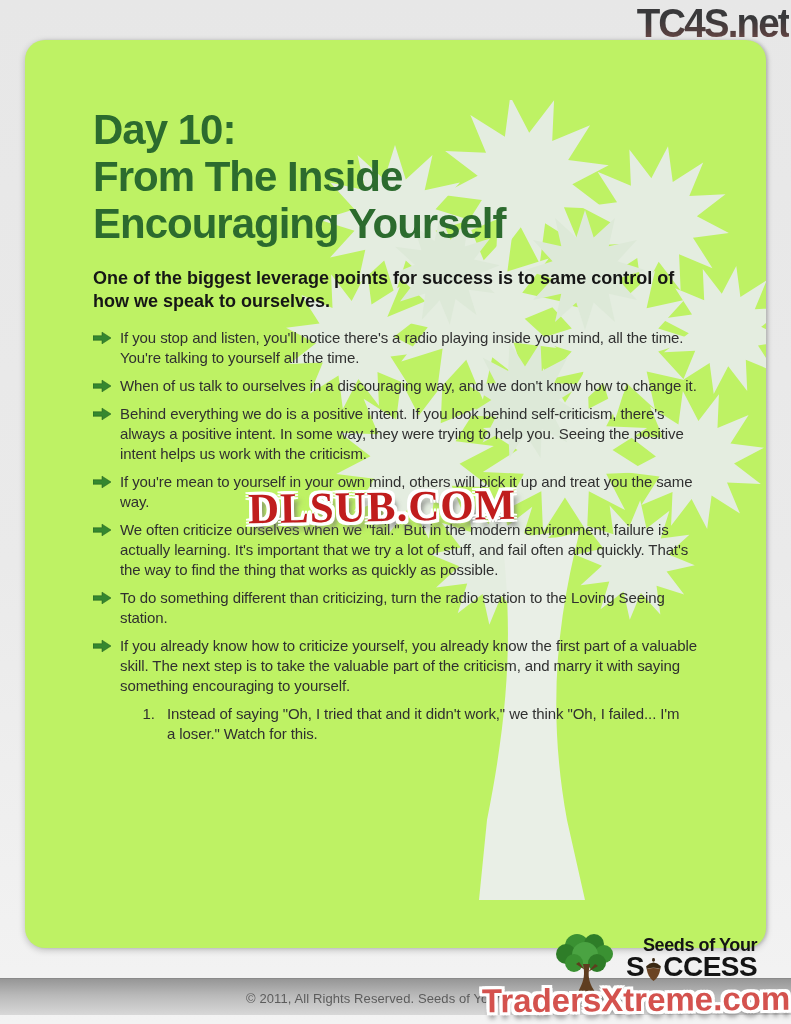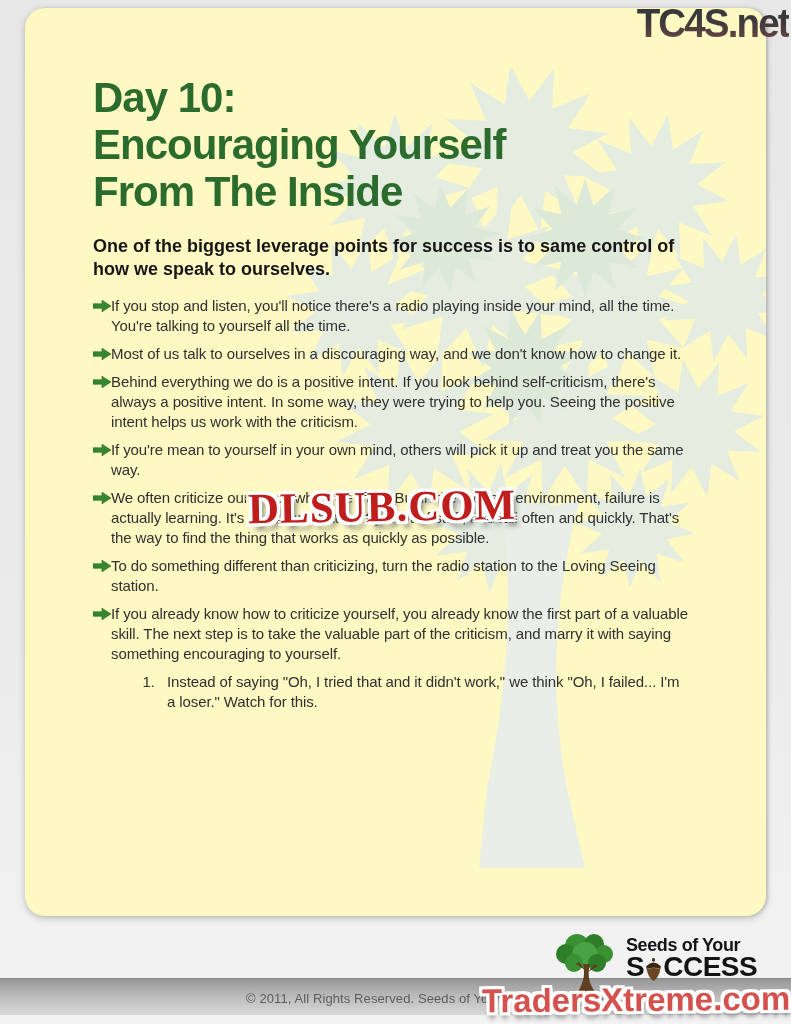--- a/index.html
+++ b/index.html
@@ -3,31 +3,31 @@
 <meta charset="utf-8">
 <style>
   html,body{margin:0;padding:0;}
   body{
     width:791px;height:1024px;position:relative;overflow:hidden;
     background:linear-gradient(180deg,#e7e7e7 0%,#eaeaea 55%,#f3f3f3 100%);
     font-family:"Liberation Sans",sans-serif;
   }
   
   .page-card{
-    position:absolute;left:25px;top:8px;width:741px;height:908px;
-    background:#fef9c3;border-radius:20px;
+    position:absolute;left:25px;top:40px;width:741px;height:908px;
+    background:#bef264;border-radius:20px;
     box-shadow:0 2px 7px rgba(0,0,0,.22), 2px 0 3px rgba(0,0,0,.12);
     overflow:hidden;
   }
   .tree-bg{position:absolute;left:250px;top:60px;width:500px;height:840px;pointer-events:none;}
   .card-content{position:relative;padding:66px 46px 0 68px;z-index:2;}
   .doc-title{color:#2c6b2e;font-size:42px;line-height:47px;font-weight:bold;letter-spacing:-1px;}
   .doc-intro{margin-top:20px;width:615px;font-size:18px;line-height:23px;font-weight:bold;color:#161616;}
   .bullet-list{margin-top:15px;width:612px;}
-  .bullet-item{display:flex;margin-bottom:8px;}
+  .bullet-item{display:flex;gap:9px;margin-bottom:8px;}
   .arrow{flex:0 0 18px;width:18px;height:14px;margin-top:3px;}
   .bullet-text{font-size:15px;line-height:20px;color:#303030;letter-spacing:-.1px;width:585px;}
   .sub-list{margin:2px 0 0 46px;}
   .sub-item{display:flex;gap:12px;margin-bottom:8px;}
   .sub-num{font-size:15px;line-height:20px;color:#303030;width:16px;text-align:right;}
   .sub-text{font-size:15px;line-height:20px;color:#303030;width:520px;letter-spacing:-.1px;}
   
   .tc4s{
     position:absolute;top:0px;right:2px;z-index:6;
     font-size:41px;font-weight:bold;letter-spacing:-2px;
@@ -68,21 +68,21 @@
   .copyright{
     position:absolute;left:246px;top:991px;z-index:4;
     font-size:13px;color:#5c5c5c;letter-spacing:.1px;white-space:nowrap;
   }
   .success-logo{
     position:absolute;left:552px;top:930px;z-index:8;
     display:flex;align-items:flex-start;gap:4px;
   }
   .logo-tree{width:70px;height:62px;}
   .logo-text{display:flex;flex-direction:column;margin-top:6px;}
-  .logo-line1{font-size:18px;font-weight:bold;color:#141414;letter-spacing:-.4px;line-height:18px;}
+  .logo-line1{font-size:18px;font-weight:bold;color:#141414;letter-spacing:-.4px;line-height:18px;text-align:right;}
   .logo-line2{font-size:28px;font-weight:bold;color:#141414;letter-spacing:-.5px;line-height:26px;display:flex;align-items:flex-end;}
   .acorn{width:19px;height:24px;margin:0 0 -2px 0;}
 </style>
 </head>
 <body>
 
 <div class="page-card">
 
   <svg class="tree-bg" viewBox="0 0 500 840" aria-hidden="true">
     <defs>
@@ -137,40 +137,40 @@
           <use href="#spike"></use>
         </g>
     </g>
     <path d="M225 420 C238 520 236 600 212 720 L204 800 L310 800 L292 720 C272 610 282 520 305 430 Q265 450 225 420 Z" fill="#e9efe6"></path>
   </svg>
 
   <div class="card-content">
 
     <div class="doc-title">
       <div>Day 10:</div>
+      <div>From The Inside</div>
       <div>Encouraging Yourself</div>
-      <div>From The Inside</div>
     </div>
 
     <div class="doc-intro">One of the biggest leverage points for success is to same control of how we speak to ourselves.</div>
 
     <div class="bullet-list">
 
         <div class="bullet-item">
           <svg class="arrow" viewBox="0 0 20 14" aria-hidden="true">
             <path d="M0 4.5 H10 V0.5 L20 7 L10 13.5 V9.5 H0 Z" fill="#35882f" stroke="#1e5c1e" stroke-width="0.6"></path>
           </svg>
           <span class="bullet-text">If you stop and listen, you'll notice there's a radio playing inside your mind, all the time. You're talking to yourself all the time.</span>
         </div>
 
         <div class="bullet-item">
           <svg class="arrow" viewBox="0 0 20 14" aria-hidden="true">
             <path d="M0 4.5 H10 V0.5 L20 7 L10 13.5 V9.5 H0 Z" fill="#35882f" stroke="#1e5c1e" stroke-width="0.6"></path>
           </svg>
-          <span class="bullet-text">Most of us talk to ourselves in a discouraging way, and we don't know how to change it.</span>
+          <span class="bullet-text">When of us talk to ourselves in a discouraging way, and we don't know how to change it.</span>
         </div>
 
 
         <div class="bullet-item">
           <svg class="arrow" viewBox="0 0 20 14" aria-hidden="true">
             <path d="M0 4.5 H10 V0.5 L20 7 L10 13.5 V9.5 H0 Z" fill="#35882f" stroke="#1e5c1e" stroke-width="0.6"></path>
           </svg>
           <span class="bullet-text">Behind everything we do is a positive intent. If you look behind self-criticism, there's always a positive intent. In some way, they were trying to help you. Seeing the positive intent helps us work with the criticism.</span>
         </div>
 

